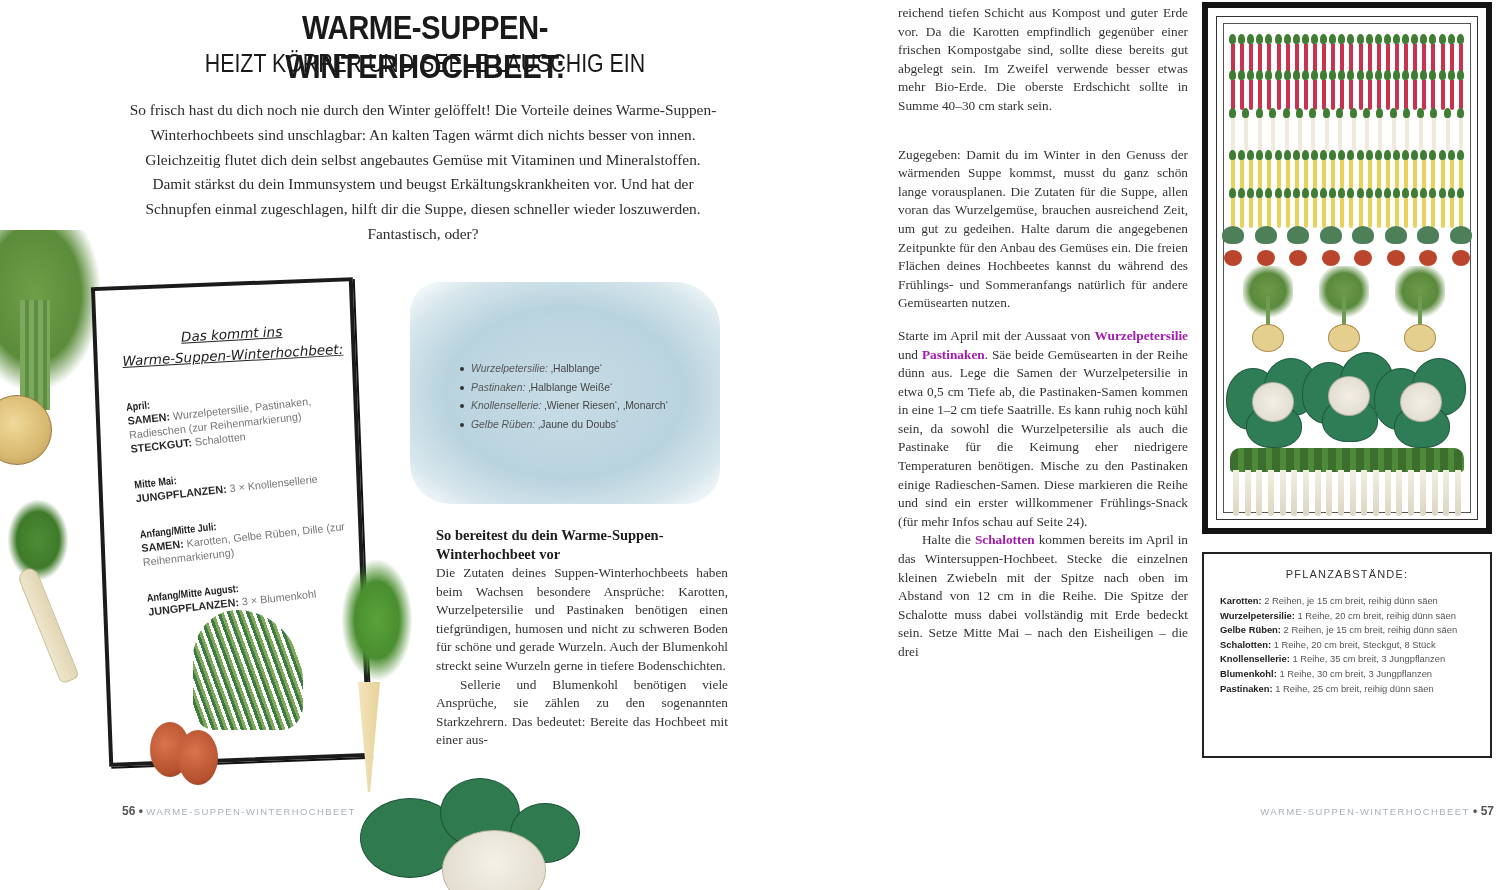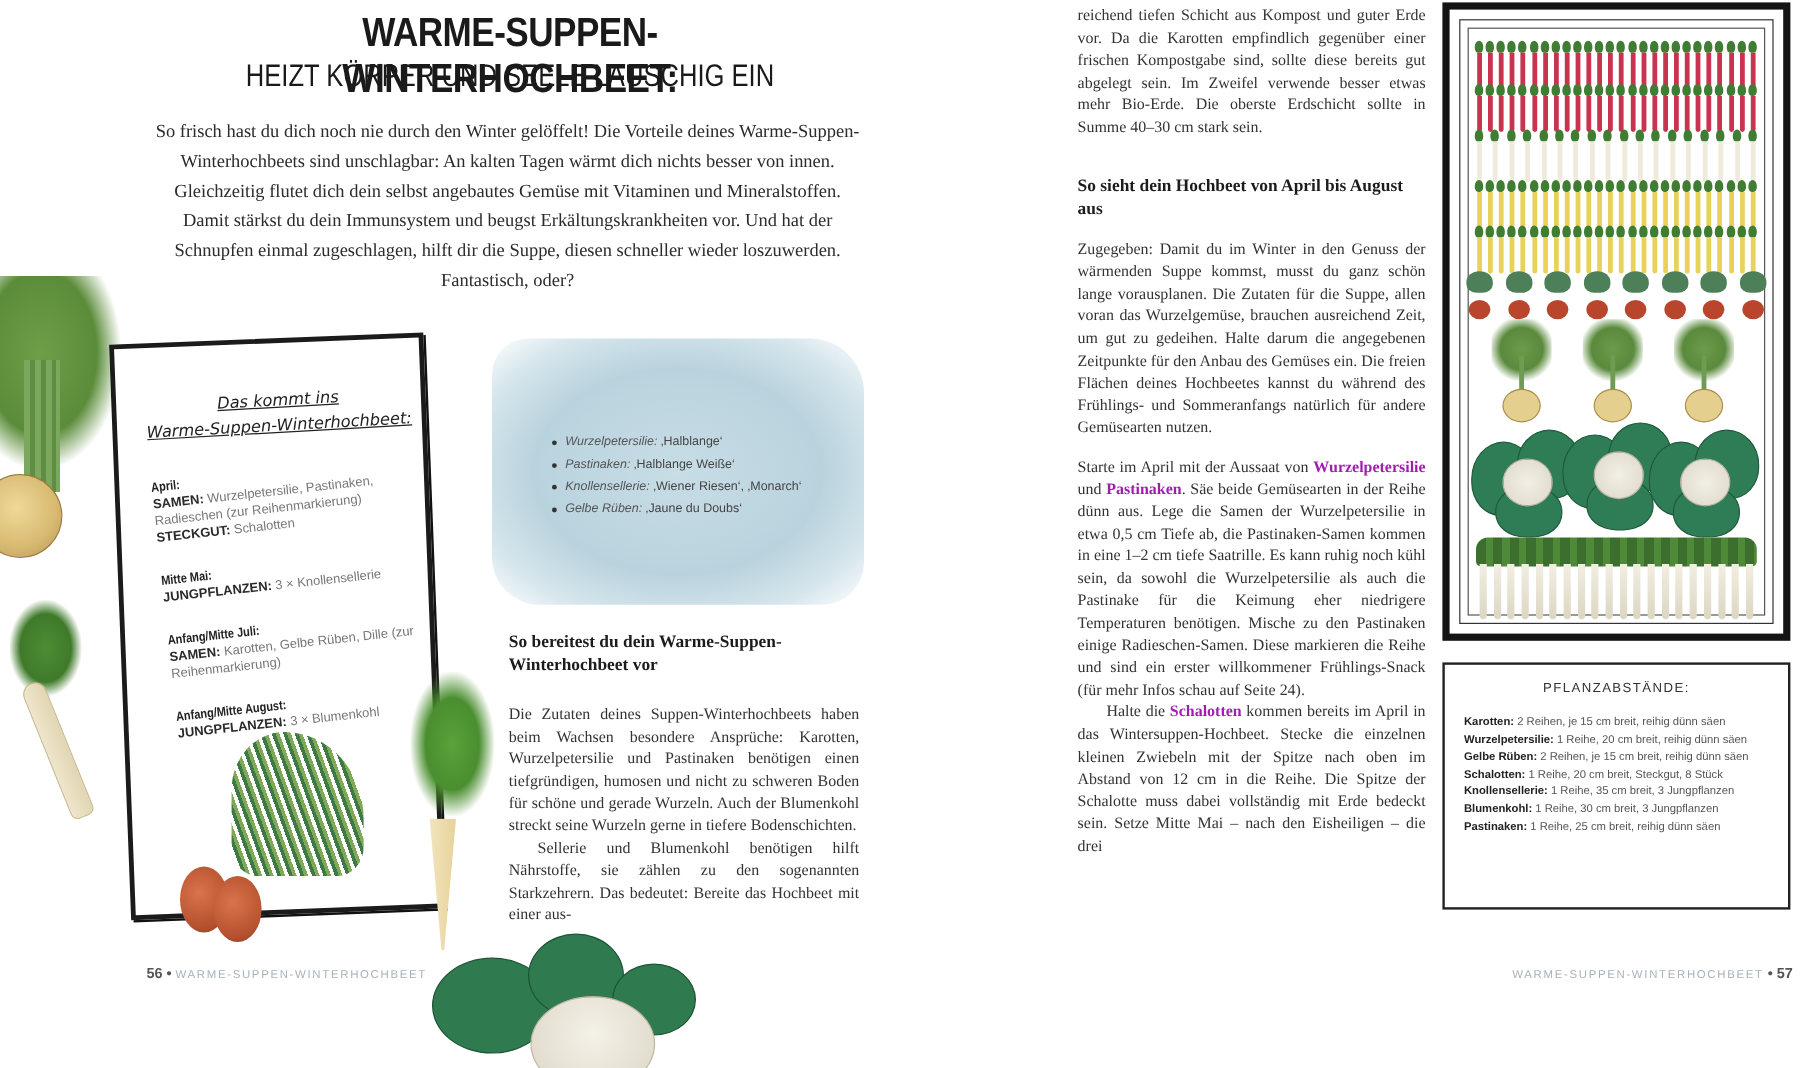--- a/index.html
+++ b/index.html
@@ -58,22 +58,22 @@
   .tips-list li { position: relative; padding-left: 11px; font-family: "Liberation Sans", sans-serif; font-size: 10.4px; line-height: 18.5px; color: #444; text-align: justify; }
   .tips-list li::before { content: ""; position: absolute; left: 0; top: 7px; width: 4px; height: 4px; background: #333; border-radius: 50%; }
   .tips-list li .k { font-style: italic; color: #555; }
 
   
   .h3 { font-weight: 700; font-size: 14.5px; line-height: 19px; color: #1c1c1c; }
   .body { font-size: 13.3px; line-height: 18.6px; color: #333; text-align: justify; hyphens: auto; }
   .body p + p { text-indent: 24px; }
   .body b { color: #a21caf; }
 
-  .left-col { position: absolute; left: 424px; top: 526px; width: 292px; }
-  .left-col .body { margin-top: 22px; }
+  .left-col { position: absolute; left: 436px; top: 526px; width: 292px; }
+  .left-col .body { }
 
   .right-col { position: absolute; left: 148px; top: 4px; width: 290px; }
   .right-col .body-top { margin-bottom: 30px; }
   .right-col .h3 { margin-bottom: 15px; }
   .right-col .sect { margin-bottom: 14px; }
 
   
   .folio { position: absolute; top: 804px; font-family: "Liberation Sans", sans-serif; font-size: 12px; }
   .folio .num { color: #555; font-weight: 700; }
   .folio .run { color: #a8b2bb; letter-spacing: 1.4px; font-size: 9.5px; text-transform: uppercase; }
@@ -201,21 +201,21 @@
       <li><span class="k">Pastinaken:</span> <span>‚Halblange Weiße‘</span></li>
       <li><span class="k">Knollensellerie:</span> <span>‚Wiener Riesen‘, ‚Monarch‘</span></li>
       <li><span class="k">Gelbe Rüben:</span> <span>‚Jaune du Doubs‘</span></li>
     </ul>
   </div>
 
   <div class="left-col">
     <div class="h3">So bereitest du dein Warme-Suppen-Winterhochbeet vor</div>
     <div class="body">
       <p>Die Zutaten deines Suppen-Winterhochbeets haben beim Wachsen besondere Ansprüche: Karotten, Wurzelpetersilie und Pastinaken benötigen einen tiefgründigen, humosen und nicht zu schweren Boden für schöne und gerade Wurzeln. Auch der Blumenkohl streckt seine Wurzeln gerne in tiefere Bodenschichten.</p>
-      <p>Sellerie und Blumenkohl benötigen hilft Nährstoffe, sie zählen zu den sogenannten Starkzehrern. Das bedeutet: Bereite das Hochbeet mit einer aus-</p>
+      <p>Sellerie und Blumenkohl benötigen viele Ansprüche, sie zählen zu den sogenannten Starkzehrern. Das bedeutet: Bereite das Hochbeet mit einer aus-</p>
     </div>
   </div>
 
   <div class="veg cauli-bottom">
     <div class="leaf" style="left:10px; top:20px; width:100px; height:80px;"></div>
     <div class="leaf" style="left:90px; top:0; width:80px; height:70px;"></div>
     <div class="leaf" style="left:160px; top:25px; width:70px; height:60px;"></div>
     <div class="head"></div>
   </div>
 
@@ -225,21 +225,20 @@
     <span class="run">WARME-SUPPEN-WINTERHOCHBEET</span>
   </div>
 </div>
 
 <div class="page page-right">
 
   <div class="right-col">
     <div class="body body-top">
       <p>reichend tiefen Schicht aus Kompost und guter Erde vor. Da die Karotten empfindlich gegenüber einer frischen Kompostgabe sind, sollte diese bereits gut abgelegt sein. Im Zweifel verwende besser etwas mehr Bio-Erde. Die oberste Erdschicht sollte in Summe 40–30 cm stark sein.</p>
     </div>
-    <div class="h3">So sieht dein Hochbeet von April bis August aus</div>
     <div class="body sect">
       <p>Zugegeben: Damit du im Winter in den Genuss der wärmenden Suppe kommst, musst du ganz schön lange vorausplanen. Die Zutaten für die Suppe, allen voran das Wurzelgemüse, brauchen ausreichend Zeit, um gut zu gedeihen. Halte darum die angegebenen Zeitpunkte für den Anbau des Gemüses ein. Die freien Flächen deines Hochbeetes kannst du während des Frühlings- und Sommeranfangs natürlich für andere Gemüsearten nutzen.</p>
     </div>
     <div class="body">
       <p><span>Starte im April mit der Aussaat von </span><b>Wurzelpetersilie</b><span> und </span><b>Pastinaken</b><span>. Säe beide Gemüsearten in der Reihe dünn aus. Lege die Samen der Wurzelpetersilie in etwa 0,5 cm Tiefe ab, die Pastinaken-Samen kommen in eine 1–2 cm tiefe Saatrille. Es kann ruhig noch kühl sein, da sowohl die Wurzelpetersilie als auch die Pastinake für die Keimung eher niedrigere Temperaturen benötigen. Mische zu den Pastinaken einige Radieschen-Samen. Diese markieren die Reihe und sind ein erster willkommener Frühlings-Snack (für mehr Infos schau auf Seite 24).</span></p>
       <p><span>Halte die </span><b>Schalotten</b><span> kommen bereits im April in das Wintersuppen-Hochbeet. Stecke die einzelnen kleinen Zwiebeln mit der Spitze nach oben im Abstand von 12 cm in die Reihe. Die Spitze der Schalotte muss dabei vollständig mit Erde bedeckt sein. Setze Mitte Mai – nach den Eisheiligen – die drei</span></p>
     </div>
   </div>
 
   <div class="bed">

